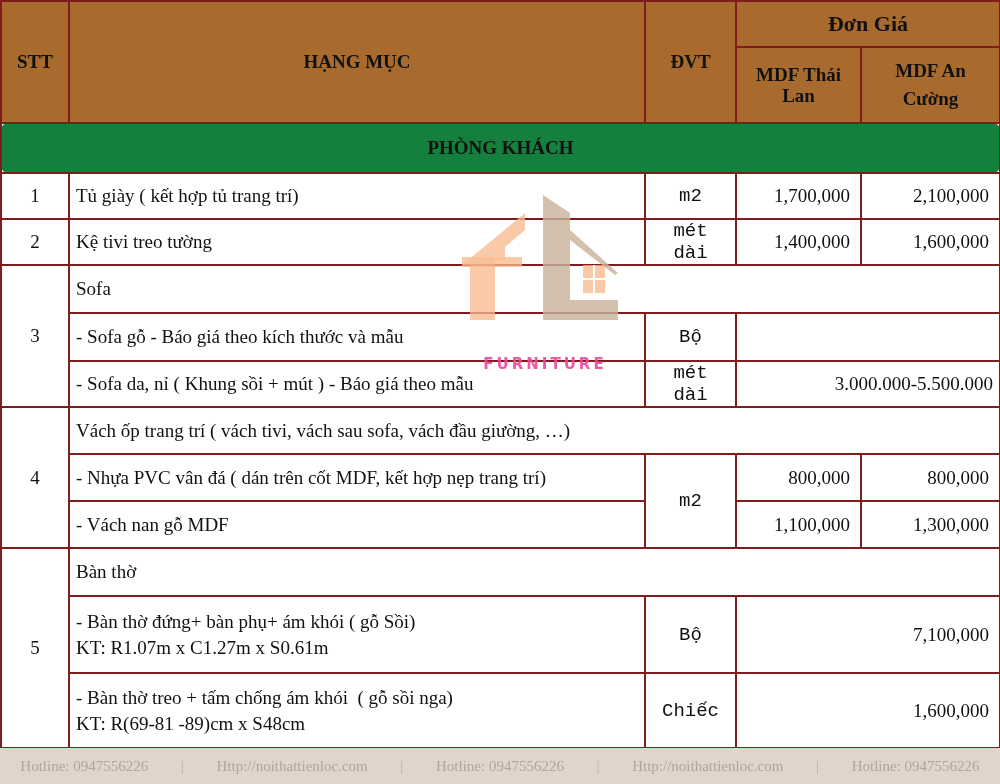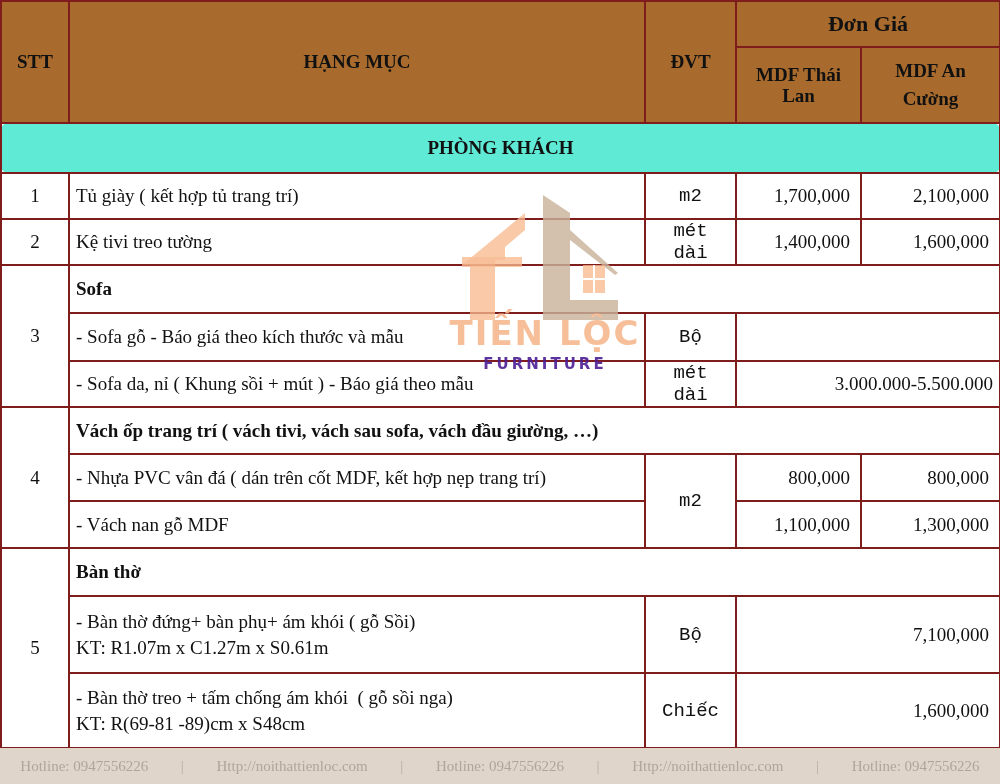--- a/index.html
+++ b/index.html
@@ -2,36 +2,36 @@
 <html><head>
 <meta charset="utf-8">
 <style>
   html, body { margin:0; padding:0; }
   body { width:1000px; height:784px; background:#ffffff; position:relative; overflow:hidden;
          font-family:"Liberation Serif","DejaVu Serif",serif; color:#111; }
   table.price { position:absolute; left:0; top:0; width:999px; border-collapse:collapse; table-layout:fixed; }
   table.price td, table.price th { border:2px solid #7f1d1d; padding:0 6px; font-size:19px; }
   .hdr th { background:#a86b2d; font-weight:bold; font-size:20px; text-align:center; color:#111; }
   .hdr .dongia { font-size:22px; }
-  .section td { background:#5eead4; font-weight:bold; text-align:center; font-size:20px;border-radius:7px; }
+  .section td { background:#15803d; font-weight:bold; text-align:center; font-size:20px;border-radius:7px; }
   .stt { text-align:center; }
   .unit { text-align:center;font-family:Liberation Mono, monospace; }
   .num { text-align:right; padding-right:10px !important; }
   .ctr { text-align:right; }
-  .bold { font-weight:bold; }
+  .bold { font-weight:normal; }
   .lh { line-height:26px; }
   .footer { position:absolute; left:0; top:748px; width:1000px; height:36px; background:#dfd5cb;
             color:#b0a59b; font-size:15px; display:flex; align-items:center; justify-content:space-around;
             padding:4px 4px; box-sizing:border-box; }
   .footer .sep { color:#b8aea4; }
   .logo { position:absolute; left:440px; top:185px; width:210px; height:200px; pointer-events:none; opacity:0.9; }
   .logo .brand { position:absolute; left:0; top:128px; width:210px; text-align:center; font-family:"DejaVu Sans",sans-serif;
                  font-size:34px; font-weight:bold; color:#f7b98e; letter-spacing:2px; }
   .logo .sub { position:absolute; left:0; top:170px; width:210px; text-align:center; font-family:"DejaVu Sans",sans-serif;
-               font-size:15px; font-weight:bold; color:#4c1d95; letter-spacing:3px; }
+               font-size:15px; font-weight:bold; color:#ec4899; letter-spacing:3px; }
 </style>
 </head>
 <body>
 
 <table class="price">
   <colgroup>
     <col style="width:68px">
       <col style="width:576px">
       <col style="width:91px">
       <col style="width:125px">
@@ -127,21 +127,20 @@
 
     <polygon points="22,80 85,28 85,45 65,62 65,75 55,75 55,135 30,135 30,80" fill="#f7b98e" opacity="0.85"></polygon>
     <rect x="22" y="72" width="60" height="10" fill="#f7b98e" opacity="0.85"></rect>
 
     <polygon points="103,10 130,28 130,45 178,88 175,90 130,55 130,115 178,115 178,135 103,135" fill="#c9b29a" opacity="0.9"></polygon>
 
     <rect x="143" y="80" width="22" height="28" fill="#f7b98e" opacity="0.85"></rect>
     <rect x="153" y="80" width="2" height="28" fill="#ffffff"></rect>
     <rect x="143" y="93" width="22" height="2" fill="#ffffff"></rect>
   </svg>
-  <div class="brand">TIẾN LỘC</div>
   <div class="sub">FURNITURE</div>
 </div>
 
 <div class="footer">
   <span>Hotline: 0947556226</span>
   <span class="sep">|</span>
   <span>Http://noithattienloc.com</span>
   <span class="sep">|</span>
   <span>Hotline: 0947556226</span>
   <span class="sep">|</span>

